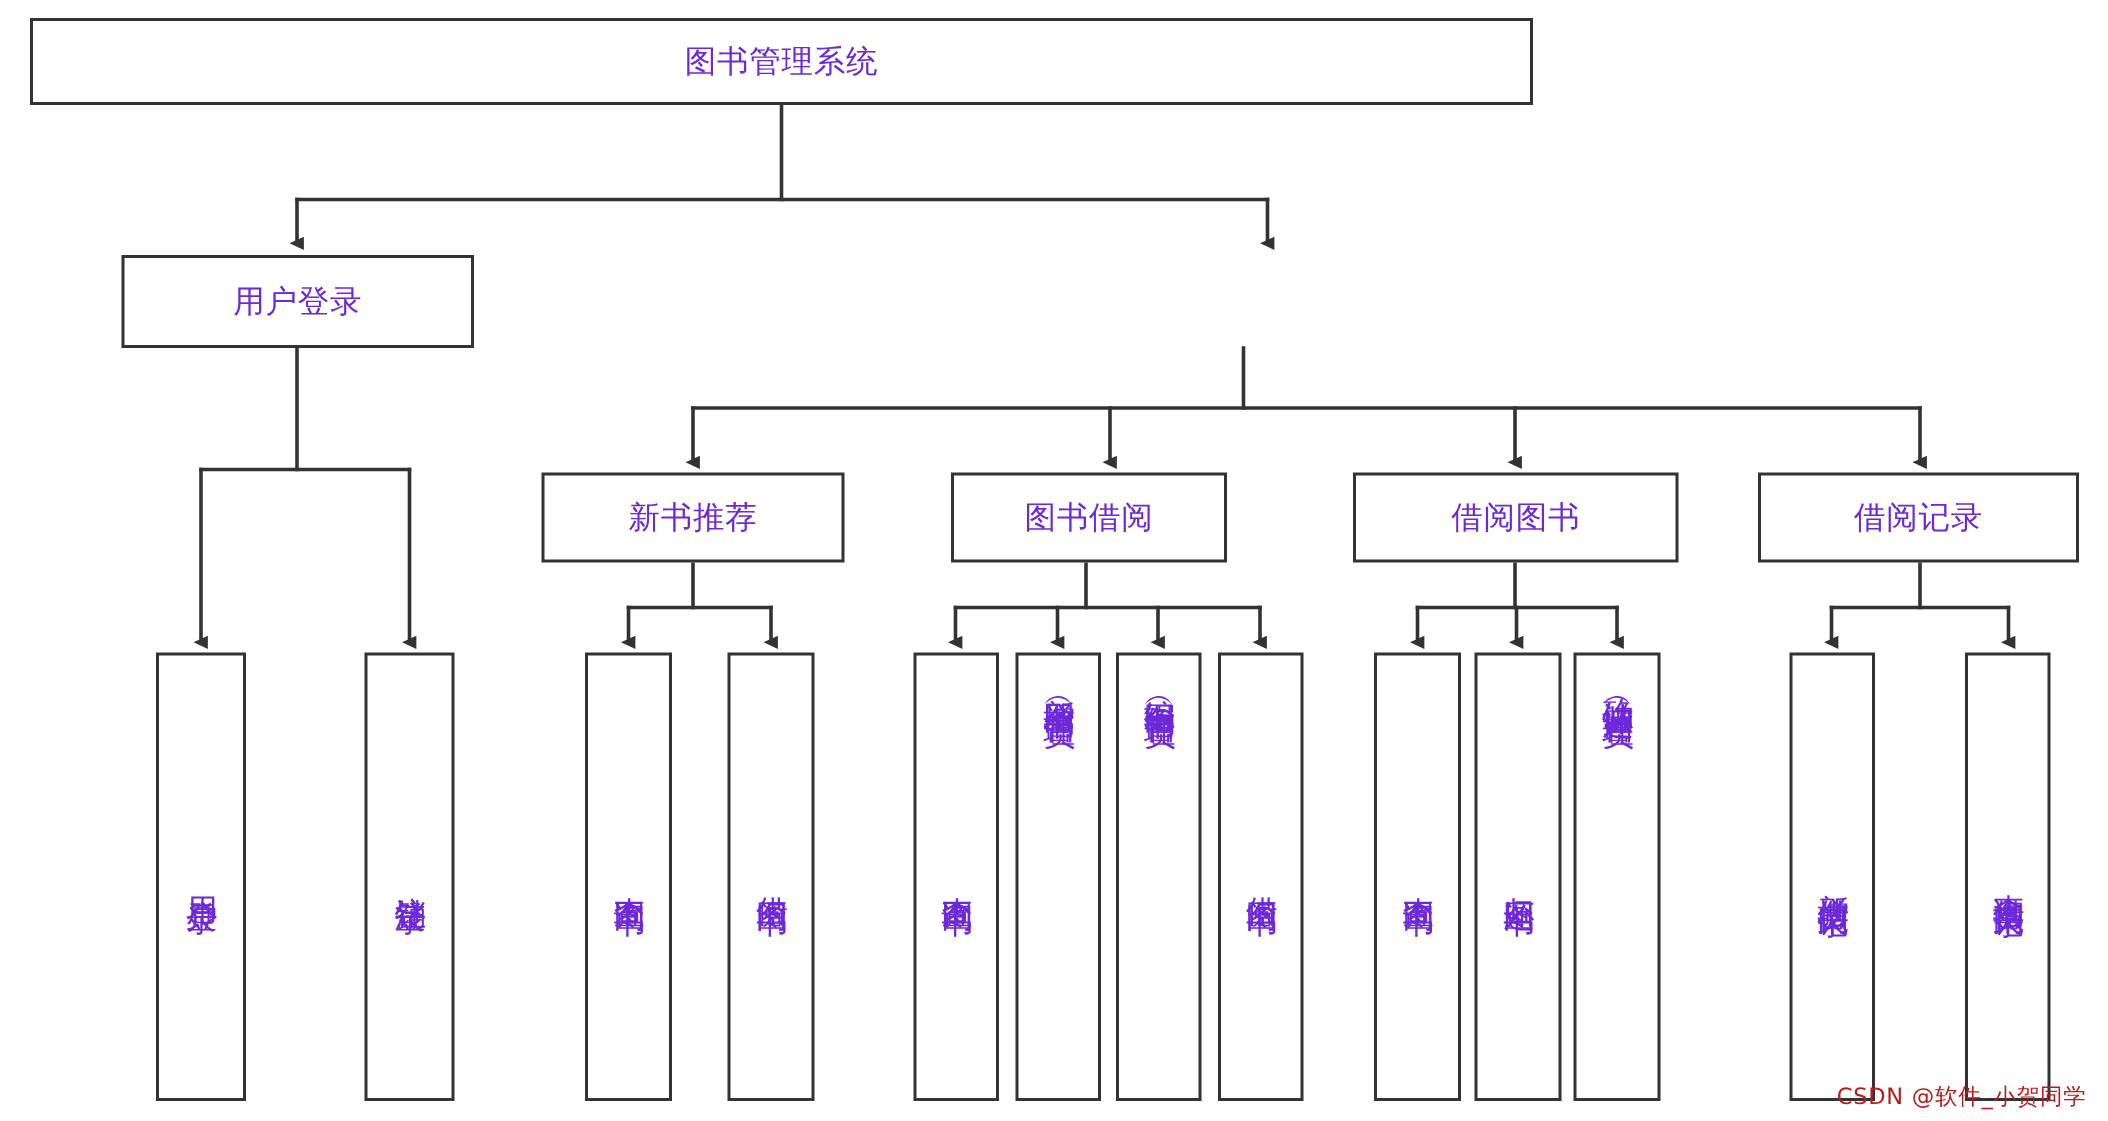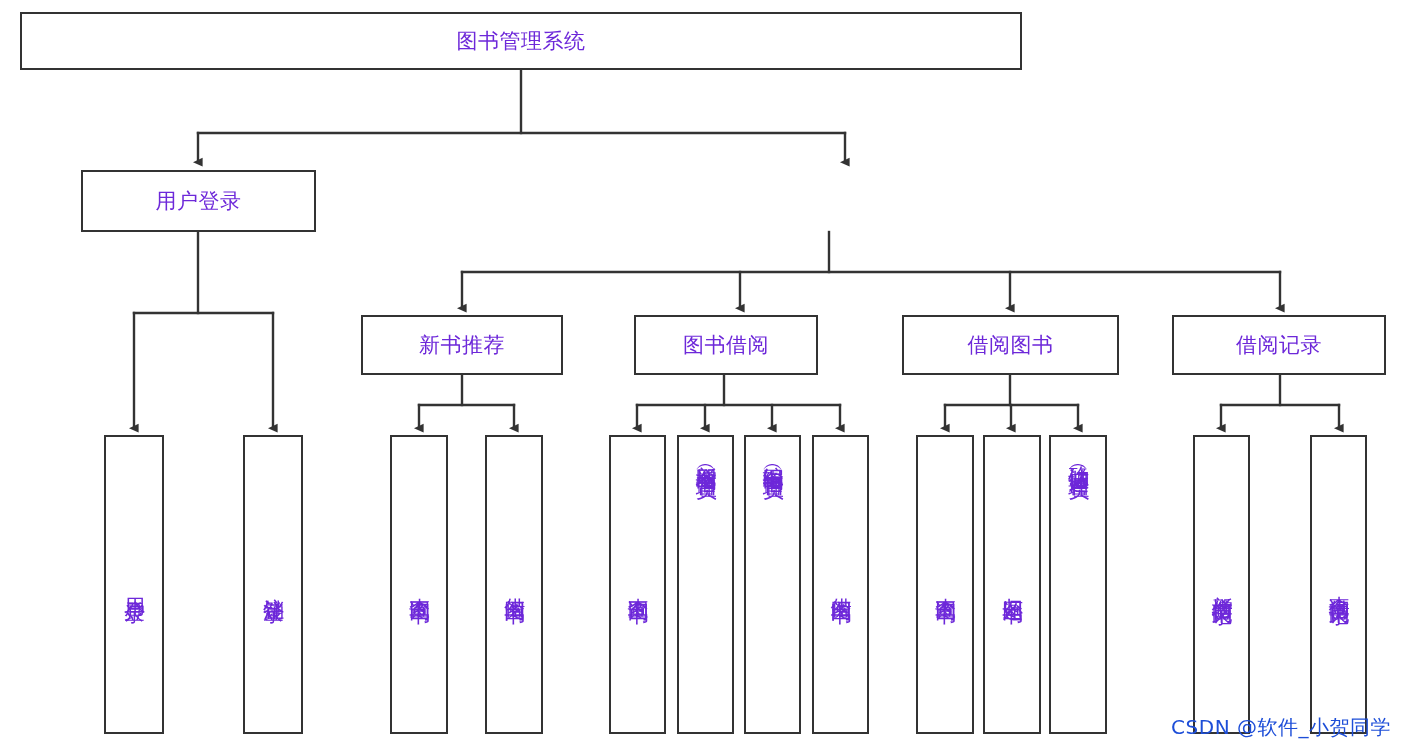--- a/index.html
+++ b/index.html
@@ -59,22 +59,22 @@
     white-space: nowrap;
   }
   .leaf-node.centered-leaf {
     align-items: center;
     padding-top: 0;
   }
   #watermark {
     position: absolute;
     right: 14px;
     bottom: 6px;
-    color: #1d4ed8;
-    font-size: 20px;
+    color: #b91c1c;
+    font-size: 15px;
     letter-spacing: 0.5px;
     white-space: nowrap;
     pointer-events: none;
     text-align: center;
   }
 </style>
 </head>
 <body>
 
 <div id="diagram-root">

